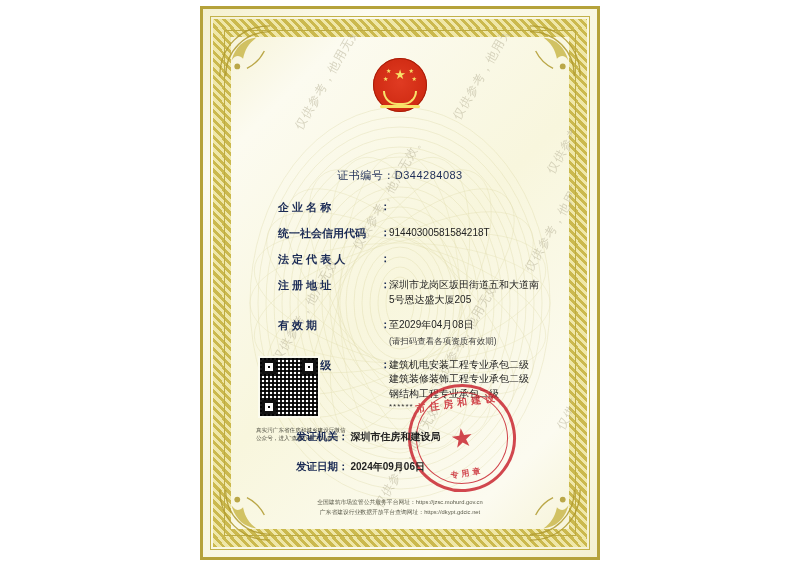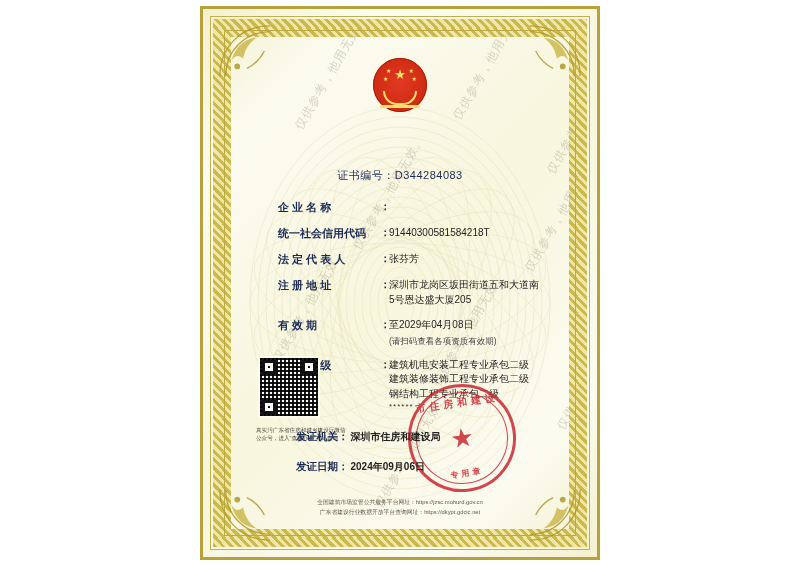--- a/index.html
+++ b/index.html
@@ -401,21 +401,20 @@
 
       <div class="row">
         <span class="lab">统一社会信用代码</span>
         <span class="colon">：</span>
         <span class="val">91440300581584218T</span>
       </div>
 
       <div class="row">
         <span class="lab">法 定 代 表 人</span>
         <span class="colon">：</span>
-        <span class="val">张芬芳</span>
       </div>
 
       <div class="row">
         <span class="lab">注 册  地  址</span>
         <span class="colon">：</span>
         <span class="val">深圳市龙岗区坂田街道五和大道南5号恩达盛大厦205</span>
       </div>
 
       <div class="row">
         <span class="lab">有  效    期</span>

